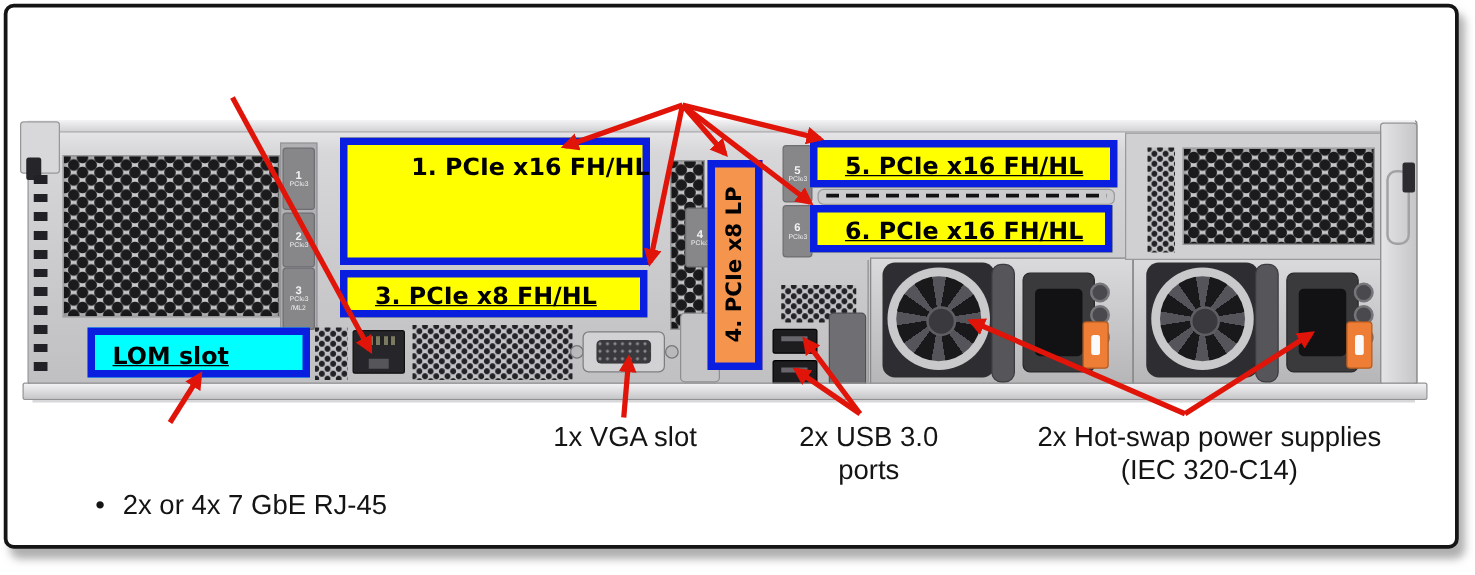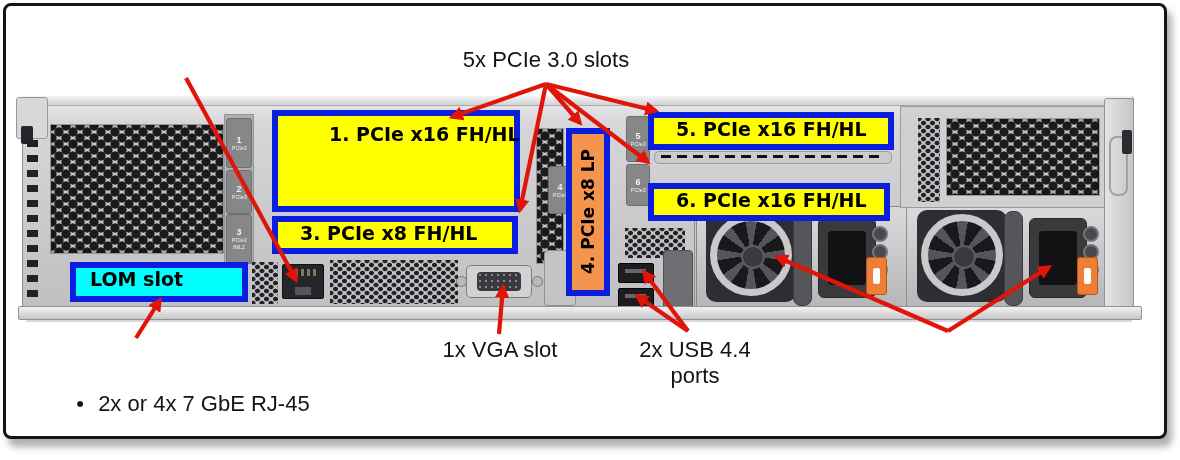--- a/index.html
+++ b/index.html
@@ -35,21 +35,21 @@
   
   .tabstrip{left:224px;top:114px;width:28px;height:148px;background:#b0b0b2;border:1px solid #96969a;z-index:2;}
   .tab{background:#87878a;border:1px solid #6e6e72;border-radius:3px;color:#f2f2f2;z-index:3;
        display:flex;flex-direction:column;align-items:center;justify-content:center;text-align:center;}
   .tab .n{font-size:9px;font-weight:bold;line-height:10px;}
   .tab .s{font-size:6px;line-height:7px;transform:scale(.9);}
   
   .callout{border:6px solid var(--c-blue,#0a1ee0);background:var(--c-yellow,#ffff00);z-index:5;
            font-family:"DejaVu Sans","Liberation Sans",sans-serif;font-weight:bold;color:#000;}
   .callout .lbl{font-size:19px;line-height:22px;white-space:nowrap;}
-  .callout.row{display:flex;align-items:flex-start;}
+  .callout.row{display:flex;align-items:flex-end;text-decoration:underline;}
   .callout.row .lbl{padding-left:22px;}
   .callout.cyanbox{background:var(--c-cyan,#00ffff);}
   .callout.orangebox{background:var(--c-orange,#f5944d);}
   .vlab{writing-mode:vertical-rl;transform:rotate(180deg);width:100%;height:100%;
         display:flex;align-items:center;justify-content:center;font-size:17px;white-space:nowrap;}
   .filler{left:654px;top:151px;width:236px;height:11px;background:#cbcbcd;border:1px solid #9b9b9e;
           border-radius:5px;z-index:4;}
   .filler .dash{position:absolute;left:6px;top:3px;width:224px;height:3px;
           background:repeating-linear-gradient(90deg,#111 0 10px,rgba(0,0,0,0) 10px 16px);}
   
@@ -203,42 +203,45 @@
   </div>
   <div class="abs callout row" style="left:272px;top:216px;width:234px;height:26px;">
     <div class="lbl">3. PCIe x8 FH/HL</div>
   </div>
   <div class="abs callout row" style="left:648px;top:112px;width:234px;height:26px;">
     <div class="lbl">5. PCIe x16 FH/HL</div>
   </div>
   <div class="abs filler">
       <div class="dash"></div>
     </div>
-  <div class="abs callout row" style="left:648px;top:164px;width:230px;height:26px;margin-top:19px;">
+  <div class="abs callout row" style="left:648px;top:164px;width:230px;height:26px;">
     <div class="lbl">6. PCIe x16 FH/HL</div>
   </div>
   <div class="abs callout orangebox" style="left:566px;top:128px;width:32px;height:156px;">
     <div class="vlab">4. PCIe x8 LP</div>
   </div>
   <div class="abs callout cyanbox row" style="left:70px;top:262px;width:166px;height:28px;">
     <div class="lbl" style="padding-left:14px;">LOM slot</div>
   </div>
 
   <div class="abs ann center" style="left:20px;top:22px;width:320px;">
   </div>
-  <div class="abs ann center" style="left:440px;top:47px;width:212px;">5x PCIe 3.0 slots</div>
 
   <div class="abs ann" style="left:68px;top:391px;">
     <span class="bul">•</span>
     <span>2x or 4x 7 GbE RJ-45</span>
   </div>
   <div class="abs ann center" style="left:425px;top:337px;width:150px;">1x VGA slot</div>
   <div class="abs ann center" style="left:625px;top:337px;width:140px;">
-    <div>2x USB 4.4</div>
+    <div>2x USB 3.0</div>
     <div>ports</div>
+  </div>
+  <div class="abs ann center" style="left:795px;top:337px;width:345px;">
+    <div>2x Hot-swap power supplies</div>
+    <div>(IEC 320-C14)</div>
   </div>
 
   <svg class="abs arrows" width="1180" height="460" viewBox="0 0 1180 460">
     <defs>
       <marker id="ah" viewBox="0 0 10 10" refX="7.5" refY="5" markerWidth="3.4" markerHeight="3.4" orient="auto">
         <path d="M0 0 L10 5 L0 10 z"></path>
       </marker>
     </defs>
     <line class="arrow" x1="186" y1="78" x2="296" y2="280" marker-end="url(#ah)"></line>
     <line class="arrow" x1="546" y1="84" x2="452" y2="117" marker-end="url(#ah)"></line>

